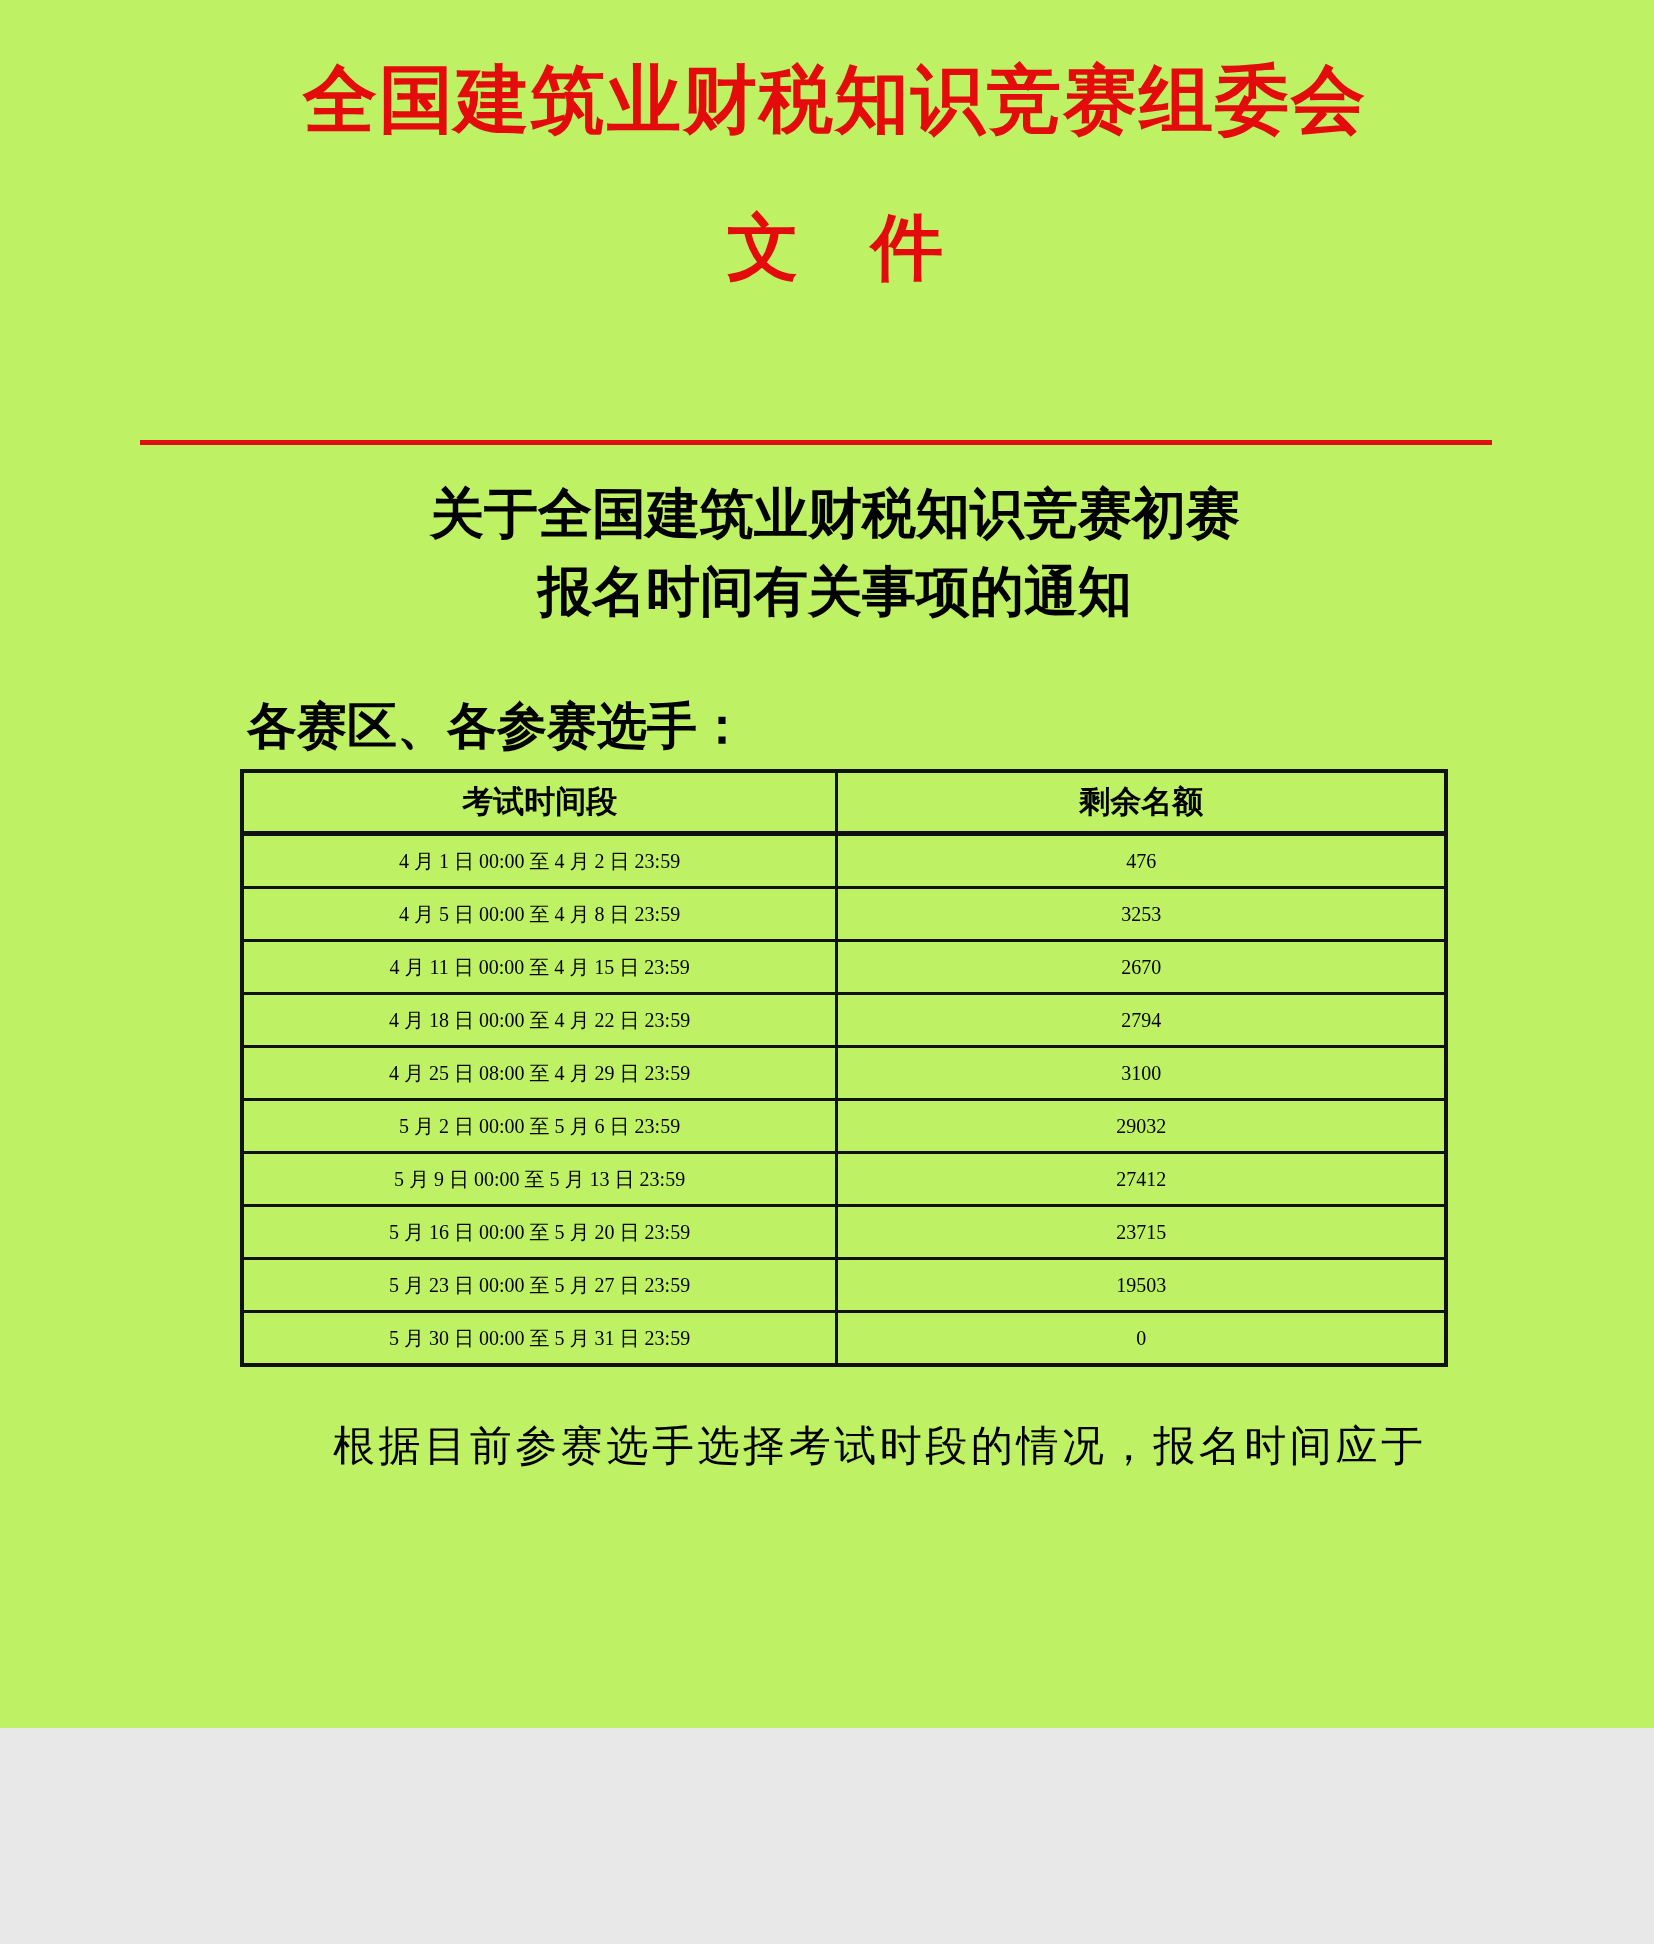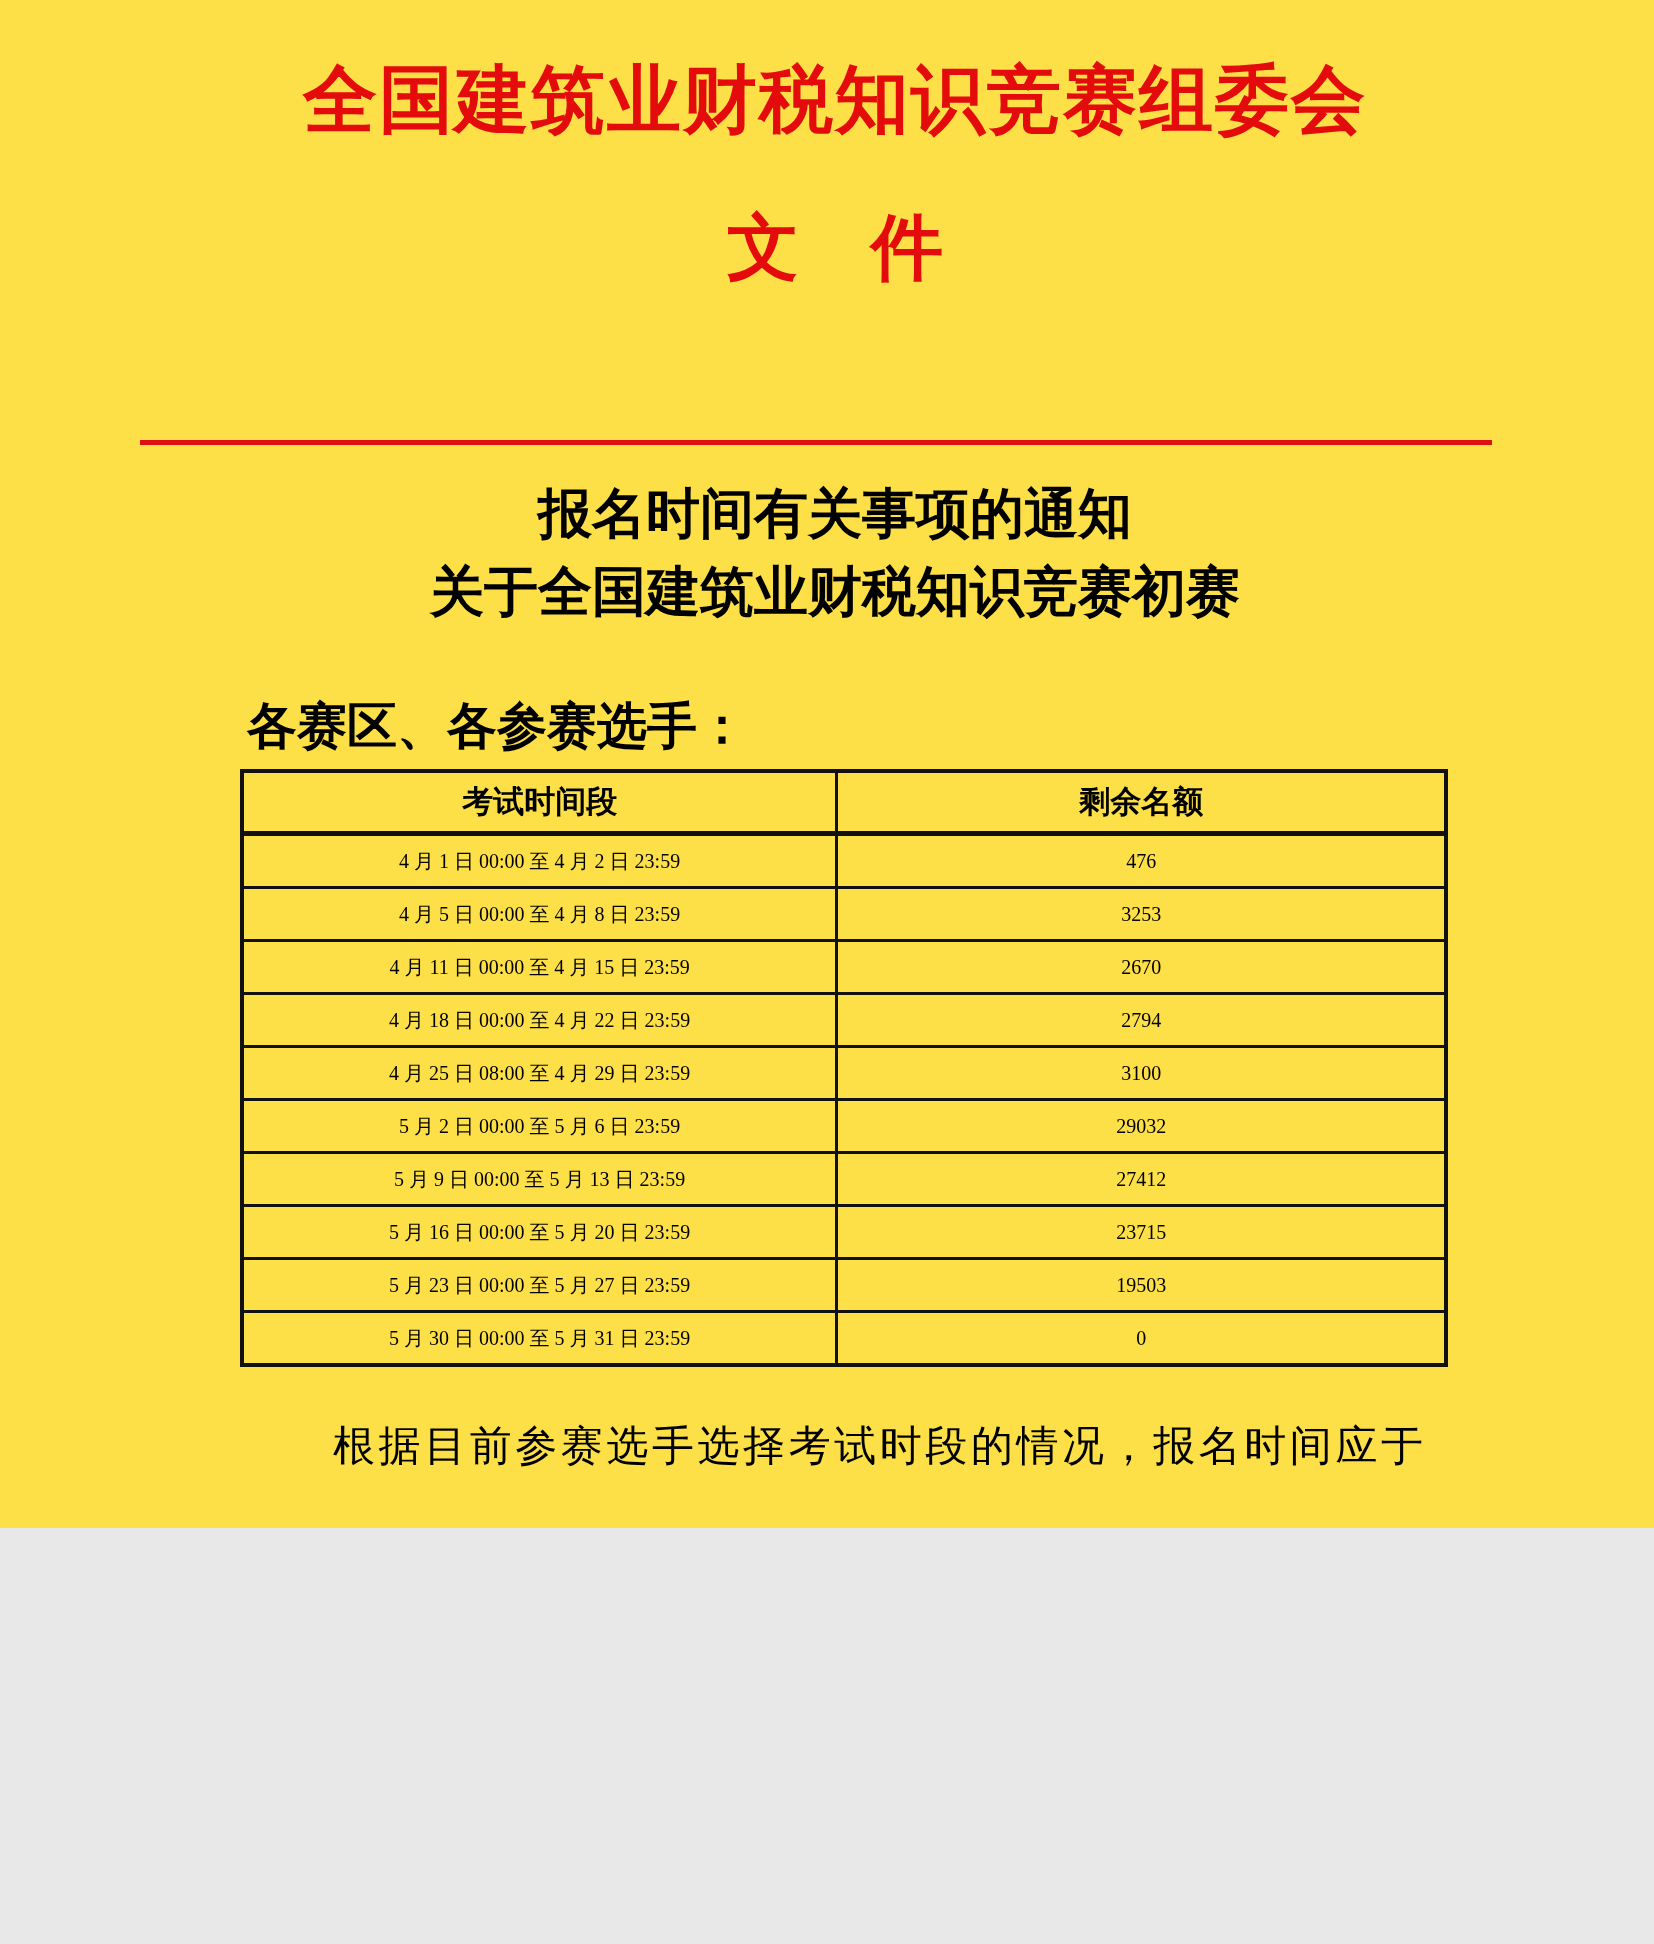--- a/index.html
+++ b/index.html
@@ -1,21 +1,21 @@
 <!DOCTYPE html>
 <html lang="zh"><head>
 <meta charset="utf-8">
 <style>
   html, body { margin: 0; padding: 0; background: #e8e8e8; }
   .page {
     position: relative;
     width: 1654px;
-    height: 1528px;
+    height: 1728px;
     margin: 0 auto;
-    background: #fde047;
+    background: #bef264;
     font-family: "Liberation Serif", "DejaVu Serif", serif;
     color: #000000;
     overflow: hidden;
     box-sizing: border-box;
     padding: 40px 231px 0 247px;
   }
   .org-title {
     text-align: center;
     font-size: 74px;
     font-weight: bold;
@@ -117,22 +117,22 @@
 <div class="page">
 
   <div class="org-title">全国建筑业财税知识竞赛组委会</div>
 
   <div class="doc-word">文　件</div>
 
 
   <div class="red-rule"></div>
 
   <div class="notice-title">
+    <div>关于全国建筑业财税知识竞赛初赛</div>
     <div>报名时间有关事项的通知</div>
-    <div>关于全国建筑业财税知识竞赛初赛</div>
   </div>
 
   <div class="salutation">各赛区、各参赛选手：</div>
 
 
   <table class="slots">
     <colgroup>
         <col class="c1">
         <col class="c2">
       </colgroup>

